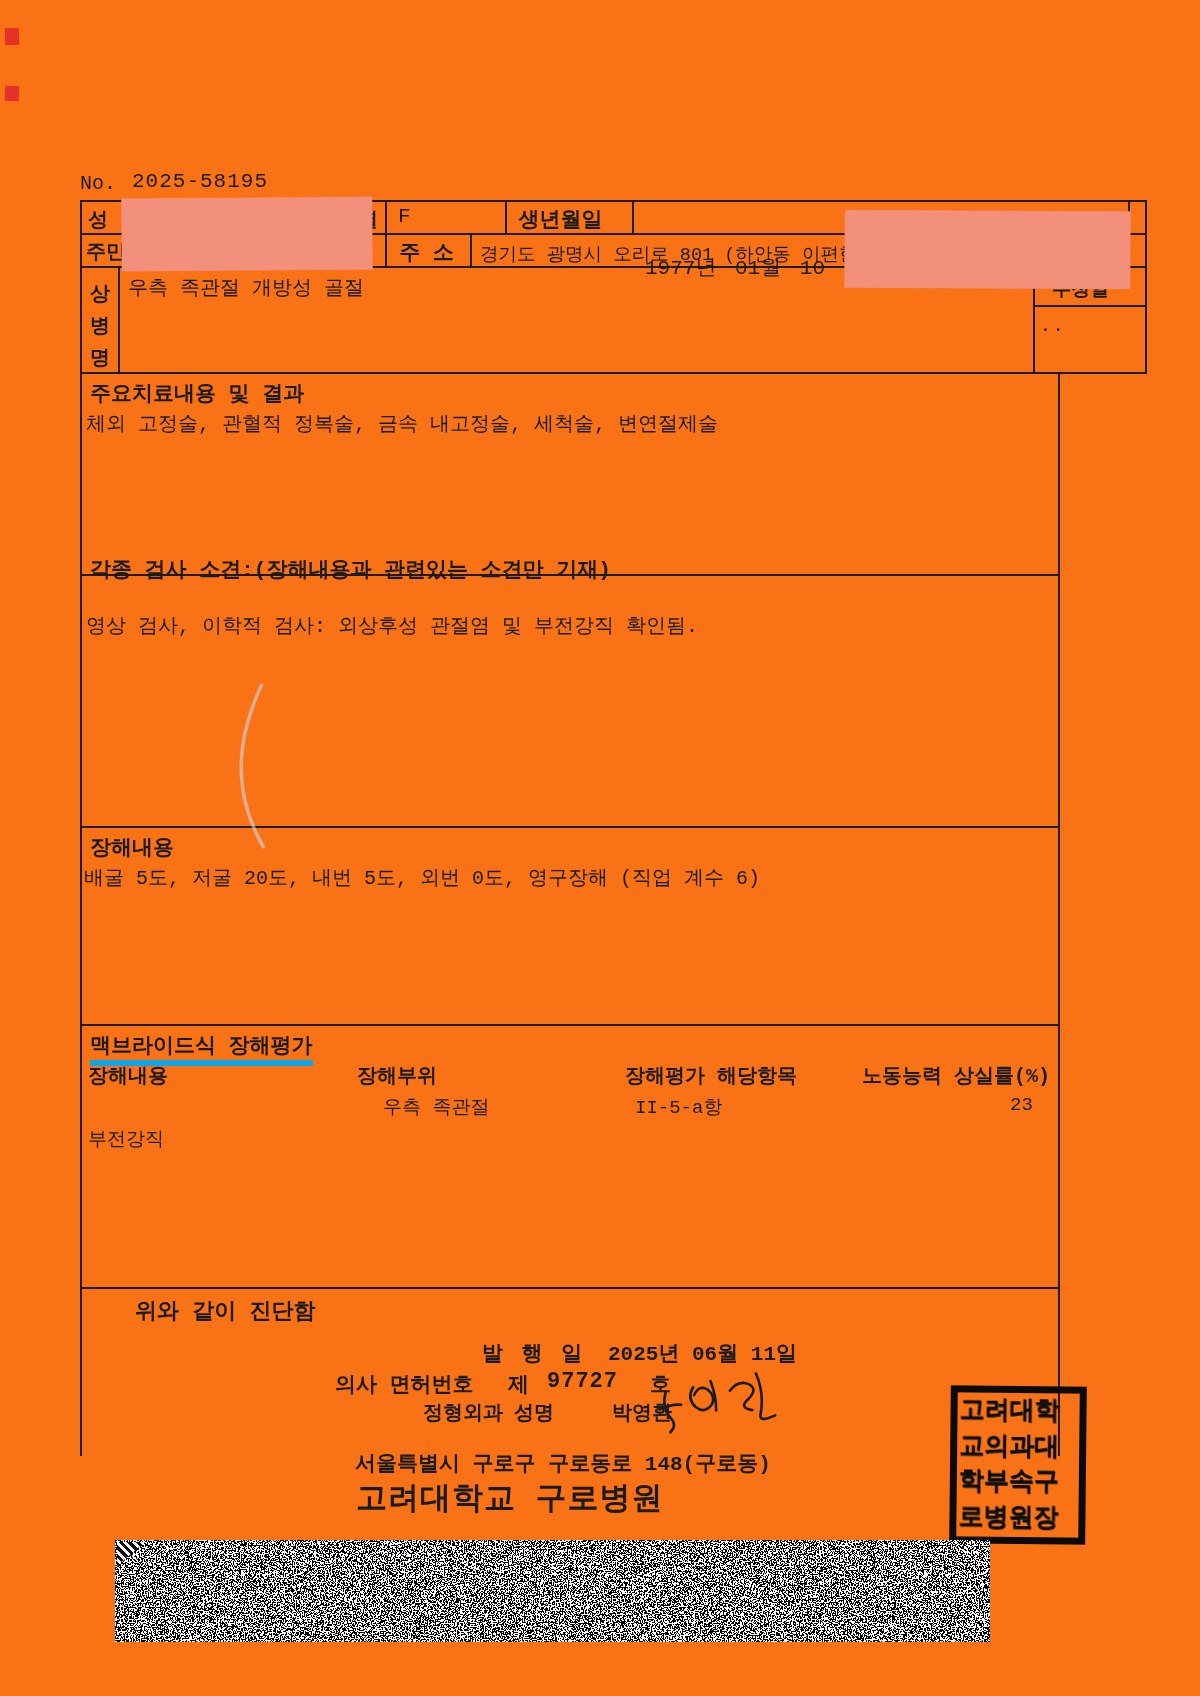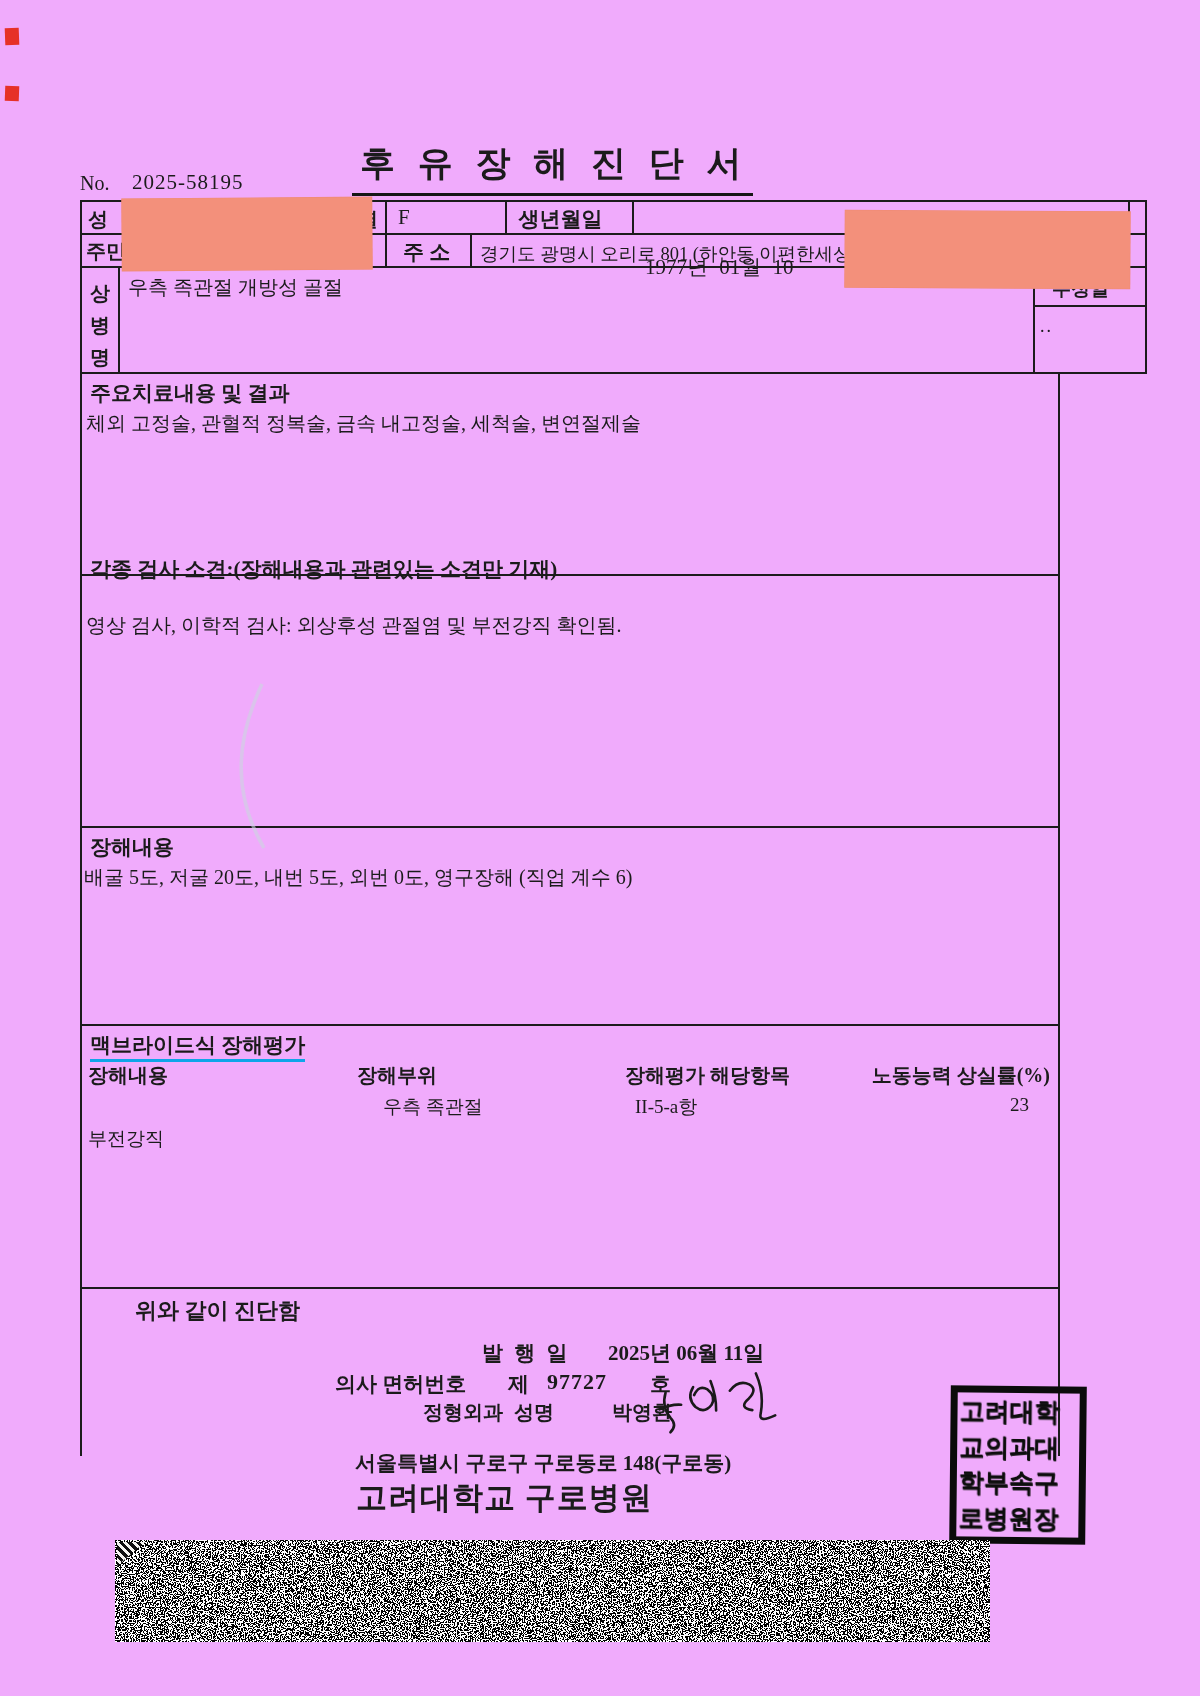--- a/index.html
+++ b/index.html
@@ -1,32 +1,32 @@
 <!DOCTYPE html>
 <html><head>
 <meta charset="utf-8">
 <style>
   html,body{margin:0;padding:0;background:#e9e7e2;}
   .page{
     position:relative;width:1200px;height:1696px;margin:0 auto;
-    background:#f0abfc;overflow:hidden;
-    font-family:Liberation Serif, serif;color:#1b1b1b;
+    background:#f97316;overflow:hidden;
+    font-family:Liberation Mono, monospace;color:#1b1b1b;
   }
   .abs{position:absolute;white-space:nowrap;}
   .hl{position:absolute;height:2px;background:#1c1c1c;z-index:1;}
   .vl{position:absolute;width:2px;background:#1c1c1c;z-index:1;}
   .txt{position:absolute;z-index:2;white-space:nowrap;}
   .bold{font-weight:700;}
   .redact{position:absolute;background:#f3907b;z-index:5;box-shadow:0 0 0 0.5px #ef8a74;}
   .redmark{position:absolute;background:#e63127;z-index:6;}
   .title{
     font-size:35px;font-weight:700;letter-spacing:7px;
     border-bottom:3px solid #161616;padding:0 4px 6px 8px;
   }
-  .mcb-head{border-bottom:3px solid #0ea5e9;padding-bottom:2px;}
+  .mcb-head{border-bottom:6px solid #0ea5e9;padding-bottom:2px;}
   .seal{
     position:absolute;left:950px;top:1386px;width:136px;height:158px;
     border:7px solid #161616;box-sizing:border-box;z-index:3;
     display:flex;flex-direction:column;justify-content:space-between;
     padding:3px 2px;transform:rotate(.6deg);filter:blur(.2px) contrast(1.1);
     background:rgba(255,255,255,.0);
   }
   .seal .row{
     display:flex;justify-content:space-between;
     font-size:25px;font-weight:800;line-height:31px;color:#171717;
@@ -43,21 +43,20 @@
 </head>
 <body>
 
 <div class="page">
 
   <div class="redmark" style="left:5px;top:28px;width:14px;height:17px;transform:rotate(-2deg);"></div>
   <div class="redmark" style="left:5px;top:86px;width:14px;height:15px;transform:rotate(2deg);"></div>
 
   <div class="txt" style="left:80px;top:172px;font-size:20px;">No.</div>
   <div class="txt" style="left:132px;top:170px;font-size:21px;letter-spacing:1px;">2025-58195</div>
-  <div class="txt title" style="left:352px;top:140px;">후 유 장 해 진 단 서</div>
 
   <div class="hl" style="top:200px;left:80px;width:1067px;"></div>
   <div class="hl" style="top:233px;left:80px;width:1067px;"></div>
   <div class="hl" style="top:266px;left:80px;width:1067px;"></div>
   <div class="hl" style="top:305px;left:1033px;width:114px;"></div>
   <div class="hl" style="top:372px;left:80px;width:1067px;"></div>
   <div class="hl" style="top:574px;left:80px;width:980px;"></div>
   <div class="hl" style="top:826px;left:80px;width:980px;"></div>
   <div class="hl" style="top:1024px;left:80px;width:980px;"></div>
   <div class="hl" style="top:1287px;left:80px;width:980px;"></div>

